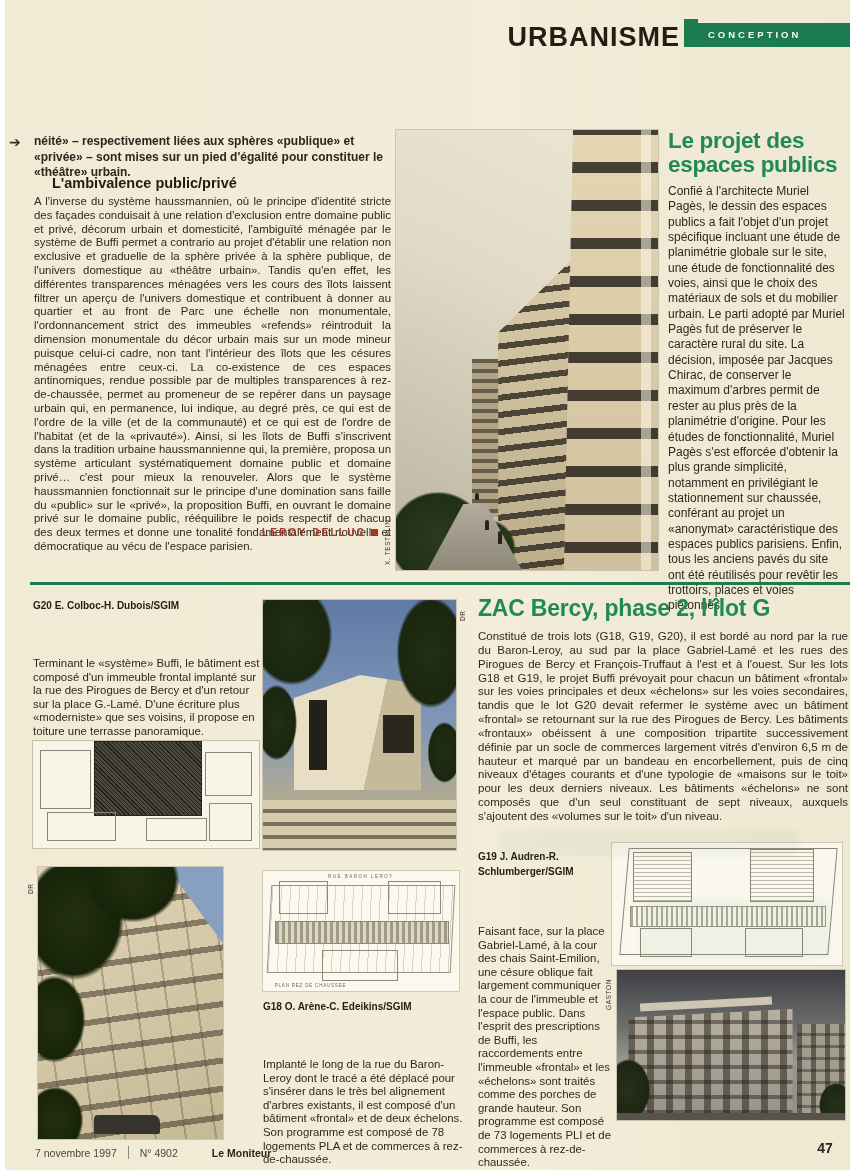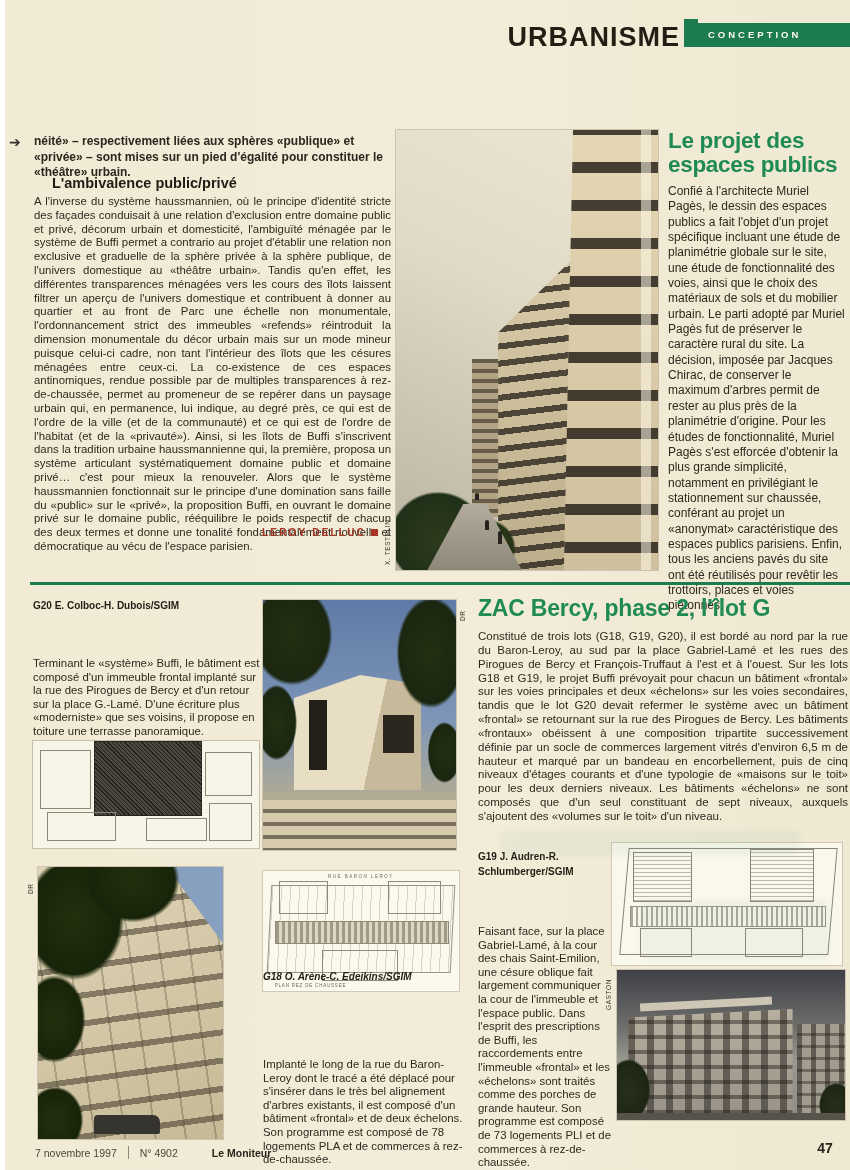--- a/index.html
+++ b/index.html
@@ -66,21 +66,21 @@
   .rule{top:582px; left:30px; width:820px; height:3px; background:var(--green,#1d7b50);}
 
   
   .b-title{top:595px; left:478px; width:372px; font-size:23px; font-weight:bold;
     color:var(--green_heading,#1e8a55); letter-spacing:-.2px;}
   .b-intro{top:630px; left:478px; width:370px; font-size:11.5px; line-height:13.85px; text-align:justify; color:#2e281f;}
   .blk-h{font-size:10px; font-weight:bold; color:#221c14;}
   .blk-b{font-size:11.4px; line-height:13.6px; color:#2e281f;margin-top:40px;}
   .g20-h{top:600px; left:33px; width:228px;}
   .g20-b{top:617px; left:33px; width:228px;}
-  .g18-h{top:971px; left:263px; width:200px;font-style:italic;}
+  .g18-h{top:1001px; left:263px; width:200px;}
   .g18-b{top:1018px; left:263px; width:202px;}
   .g19-h{top:849px; left:478px; width:140px; line-height:15px;}
   .g19-b{top:885px; left:478px; width:133px;}
 
   
   .ph2{top:600px; left:263px; width:193px; height:250px;
     background:linear-gradient(180deg,#5f7aa6 0%,#7e96b8 48%,#b3ab93 80%,#c4bba0 100%);}
   .p2-bldg{position:absolute; left:16%; top:30%; width:66%; height:46%;
     background:linear-gradient(102deg,#e8dec4 62%,#c7ba9a 62%);
     clip-path:polygon(0 20%,52% 0,100% 8%,100% 100%,0 100%);}

